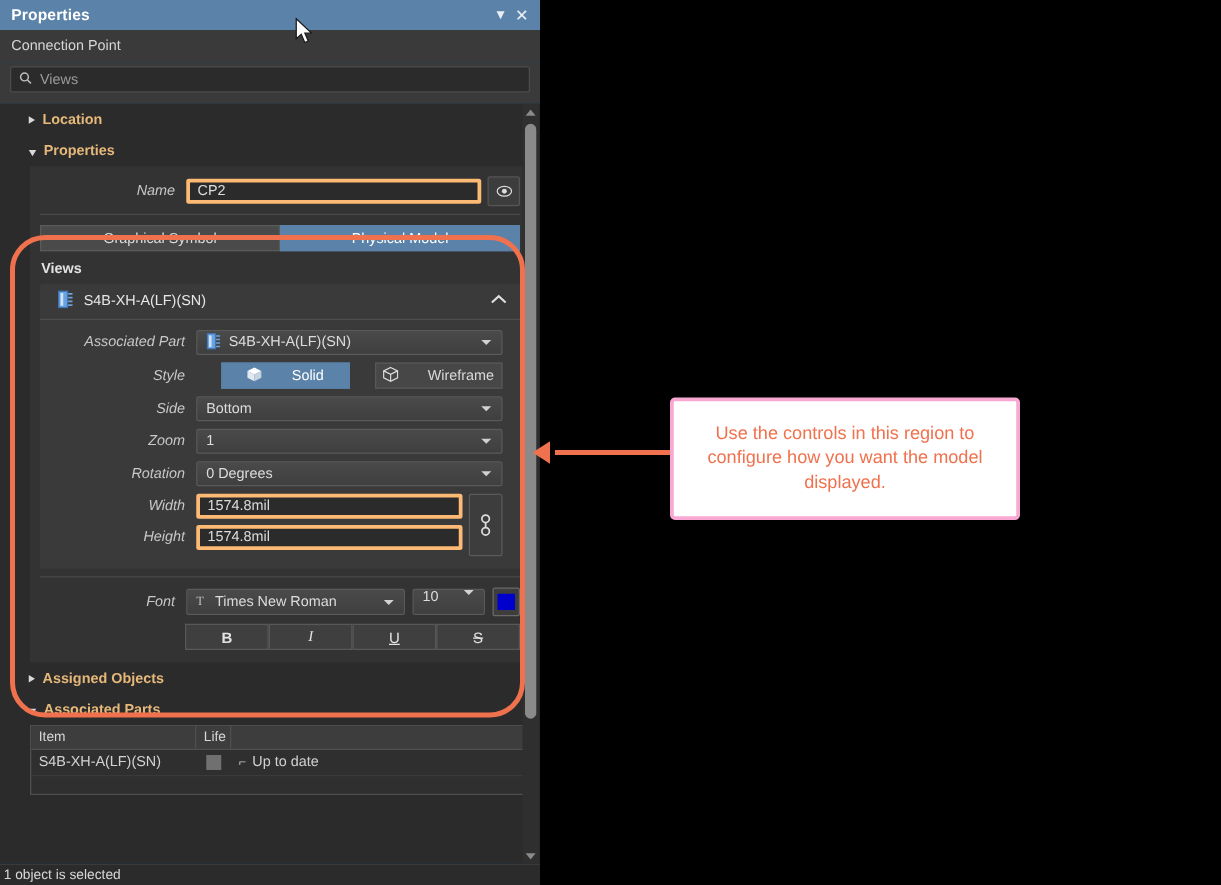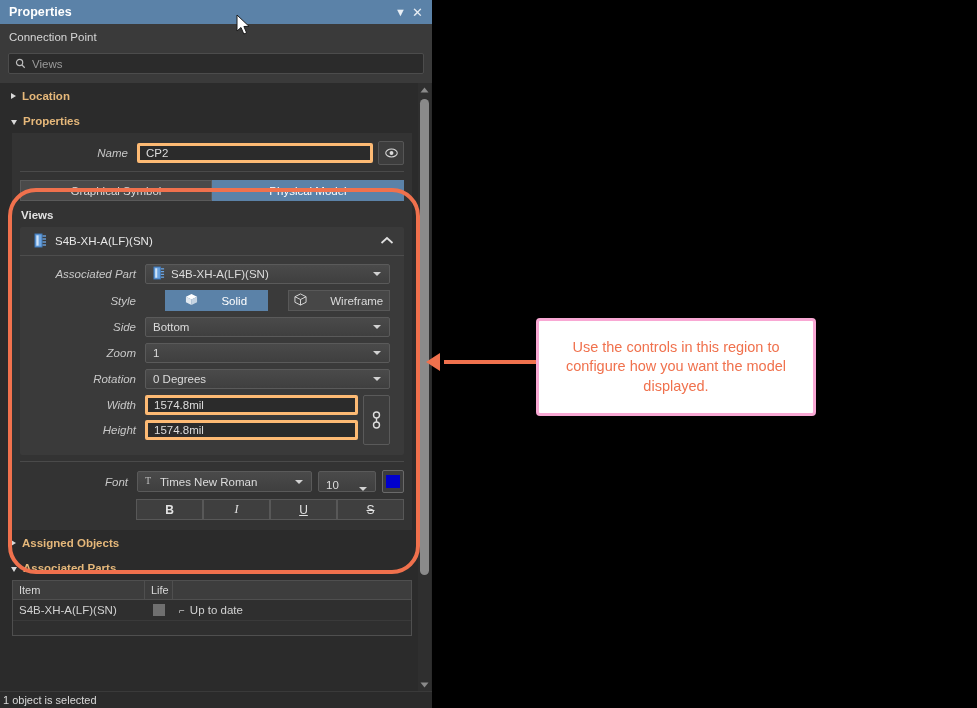--- a/index.html
+++ b/index.html
@@ -89,21 +89,21 @@
 
   
   .bodyscroll {
     position: relative;
     flex: 1 1 auto;
     background: #2b2b2b;
     overflow: hidden;
   }
   .content {
     position: absolute;
-    left: 4px; top: 0;
+    left: 16px; top: 0;
     width: 416px;
     padding: 0;
   }
 
   .sect-head {
     display: flex;
     align-items: center;
     gap: 6px;
     color: #e6b87a;
     font-weight: bold;
@@ -301,21 +301,21 @@
   .sizesel {
     width: 62px;
     height: 21px;
     margin-left: 6px;
     background: linear-gradient(#4a4a4a, #3f3f3f);
     border: 1px solid #5a5a5a;
     border-radius: 2px;
     color: #dcdcdc;
     font-size: 11.5px;
     display: flex;
-    align-items: flex-end;
+    align-items: flex-start;
     padding: 0 4px 0 7px;
     box-sizing: border-box;
   }
   .swatch {
     width: 22px;
     height: 21px;
     margin-left: 6px;
     border: 1px solid #6a6a6a;
     border-radius: 2px;
     background: #3d3d3d;

